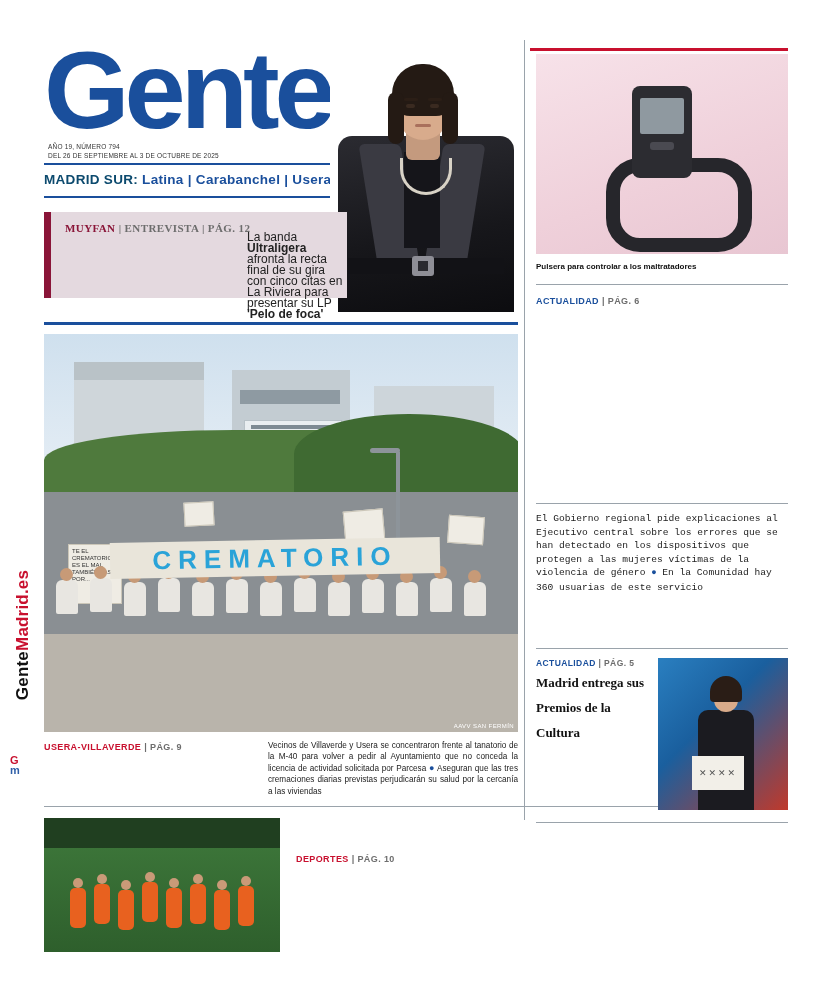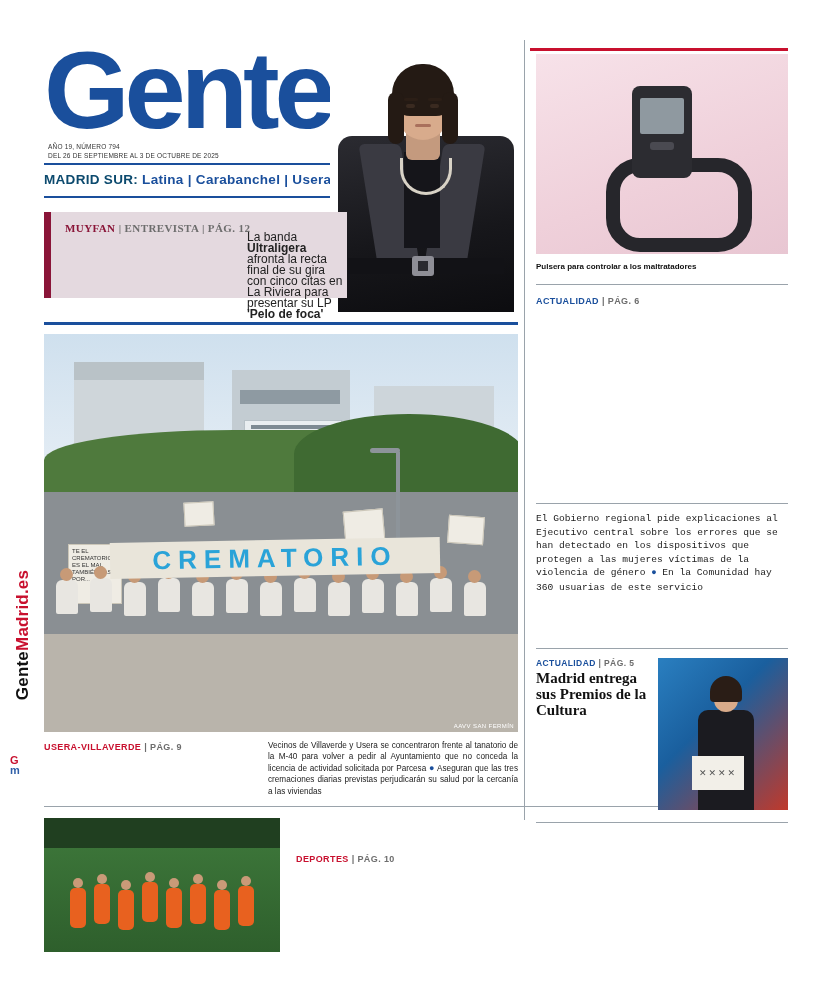--- a/index.html
+++ b/index.html
@@ -236,21 +236,21 @@
   }
   .rule-mid{position:absolute;left:536px;top:648px;width:252px;height:1px;background:#9aa3ab;}
 
   .cult-kicker{
     position:absolute;left:536px;top:658px;
     font-family:"Liberation Sans", sans-serif;font-weight:bold;font-size:8.5px;letter-spacing:.4px;color:#1a4f9c;
   }
   .cult-kicker .pag{color:#6d6d6d;}
   .cult-head{
     position:absolute;left:536px;top:670px;width:112px;
-    font-family:"Liberation Serif", serif;font-weight:bold;font-size:15px;line-height:16px;color:#111;
+    font-family:"Liberation Serif", serif;font-weight:bold;font-size:13px;line-height:25px;color:#111;
   }
   .cult-body{
     position:absolute;left:536px;top:748px;width:112px;
     font-family:"Liberation Sans", sans-serif;font-size:8.2px;line-height:11.4px;color:#222;
   }
   .photo-cult{
     position:absolute;left:658px;top:658px;width:130px;height:152px;overflow:hidden;background:#1e6fae;
   }
   .pc-bg{position:absolute;inset:0;background:linear-gradient(135deg,#2a7fc0 0%,#1a5f9e 40%,#c0392b 100%);}
   .pc-dress{position:absolute;left:40px;top:52px;width:56px;height:100px;background:#1b1b20;border-radius:10px 10px 0 0;}

